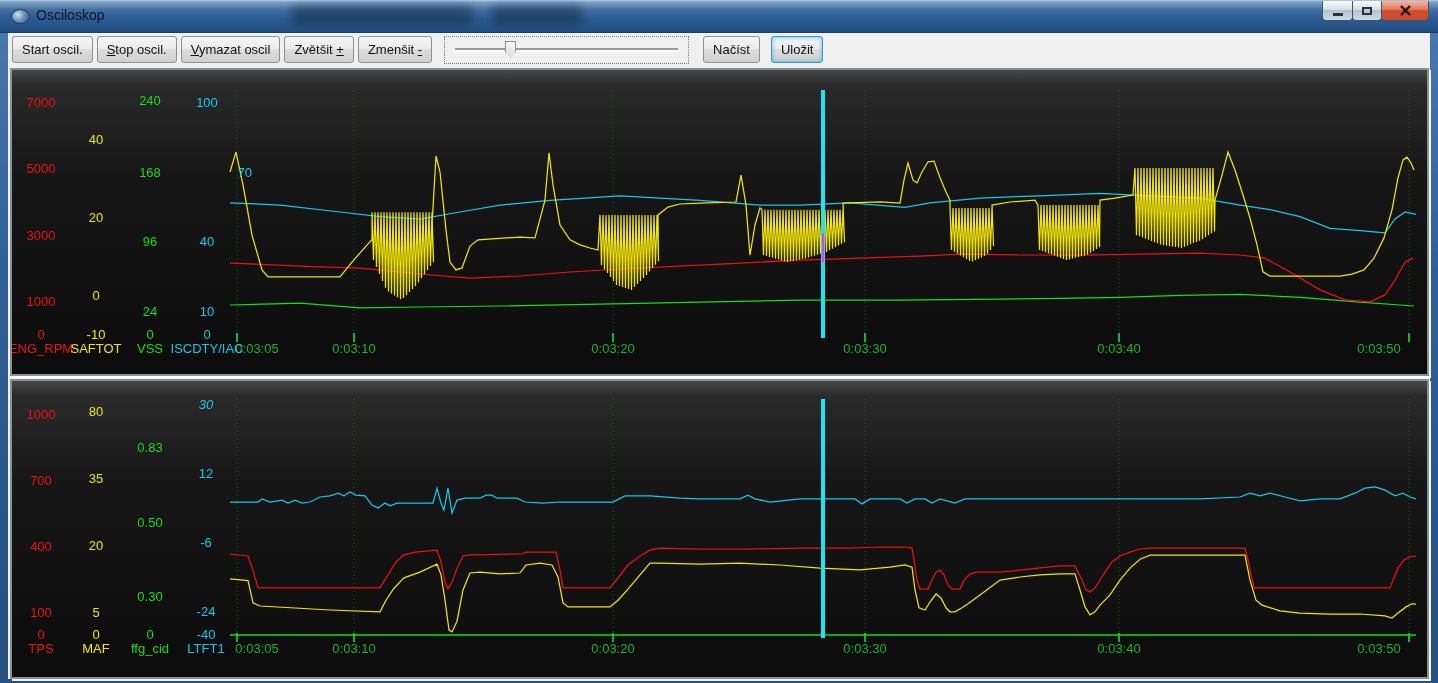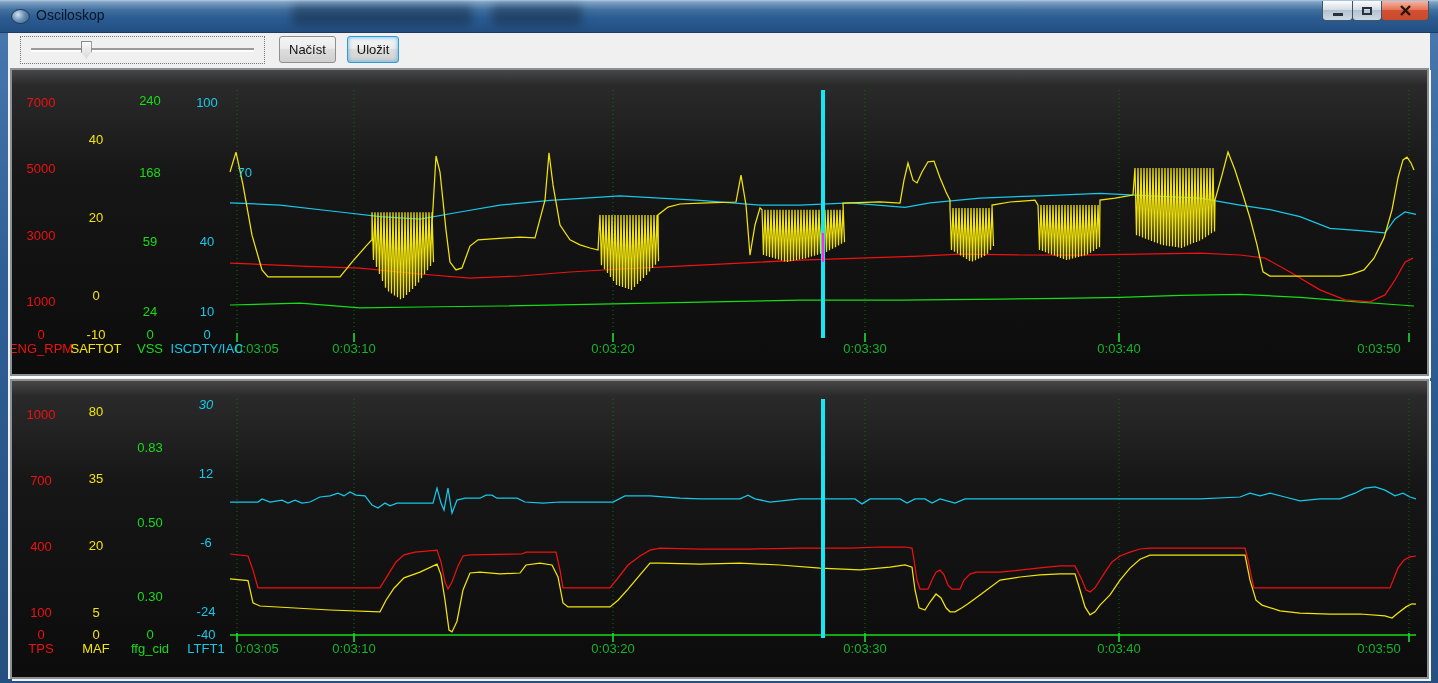--- a/index.html
+++ b/index.html
@@ -71,20 +71,27 @@
       <div class="cap-btn close">
         <svg width="13" height="11" viewBox="0 0 13 11">
           <path d="M2 1 L11 10 M11 1 L2 10" stroke="#26150d" stroke-width="2.4" fill="none"></path>
         </svg>
       </div>
     </div>
   </div>
 
   <div class="client">
     <div class="toolbar">
+      <div id="tb-left" style="display:flex;align-items:center;">
+          <button class="tb-btn">Start oscil.</button>
+          <button class="tb-btn"><u>S</u>top oscil.</button>
+          <button class="tb-btn"><u>V</u>ymazat oscil</button>
+          <button class="tb-btn">Zvětšit <u>+</u></button>
+          <button class="tb-btn">Zmenšit <u>-</u></button>
+        </div>
       <div class="slider">
         <div class="slider-track"></div>
         <div class="slider-thumb" style="left: 59.82px;"></div>
       </div>
       <div id="tb-right" class="right-group">
           <button class="tb-btn">Načíst</button>
           <button class="tb-btn tb-default">Uložit</button>
         </div>
     </div>
 
@@ -111,21 +118,21 @@
             <line x1="811" x2="811" y1="163" y2="192" stroke="#ff2cf0" stroke-width="2"></line>
           </svg>
           <span class="tlabel" style="left: 245px; top: 271px; color: rgb(21, 180, 42);">0:03:05</span>
           <span class="tlabel" style="left: 342px; top: 271px; color: rgb(21, 180, 42);">0:03:10</span>
           <span class="tlabel" style="left: 601px; top: 271px; color: rgb(21, 180, 42);">0:03:20</span>
           <span class="tlabel" style="left: 853px; top: 271px; color: rgb(21, 180, 42);">0:03:30</span>
           <span class="tlabel" style="left: 1107px; top: 271px; color: rgb(21, 180, 42);">0:03:40</span>
           <span class="tlabel" style="left: 1367px; top: 271px; color: rgb(21, 180, 42);">0:03:50</span>
           <span class="ax" style="left: 138px; top: 23px; color: rgb(22, 221, 22);">240</span>
           <span class="ax" style="left: 138px; top: 94.5944px; color: rgb(22, 221, 22);">168</span>
-          <span class="ax" style="left: 138px; top: 164.197px; color: rgb(22, 221, 22);">59</span>
+          <span class="ax" style="left: 138px; top: 164.197px; color: rgb(22, 221, 22);">96</span>
           <span class="ax" style="left: 138px; top: 233.799px; color: rgb(22, 221, 22);">24</span>
           <span class="ax" style="left: 138px; top: 257px; color: rgb(22, 221, 22);">0</span>
           <span class="ax" style="left: 138px; top: 271px; color: rgb(22, 221, 22);">VSS</span>
           <span class="ax" style="left: 195px; top: 25px; color: rgb(23, 200, 234);">100</span>
           <span class="ax" style="left: 195px; top: 94.6px; color: rgb(23, 200, 234); text-align: right;">70</span>
           <span class="ax" style="left: 195px; top: 164.2px; color: rgb(23, 200, 234);">40</span>
           <span class="ax" style="left: 195px; top: 233.8px; color: rgb(23, 200, 234);">10</span>
           <span class="ax" style="left: 195px; top: 257px; color: rgb(23, 200, 234);">0</span>
           <span class="ax" style="left: 195px; top: 271px; color: rgb(23, 200, 234);">ISCDTY/IAC</span>
           <span class="ax" style="left: 29px; top: 24.999px; color: rgb(238, 17, 17);">7000</span>

